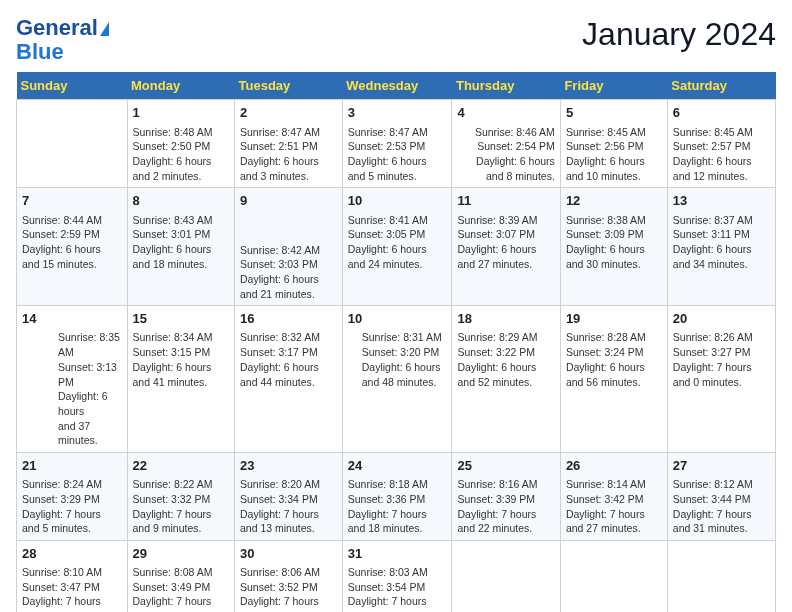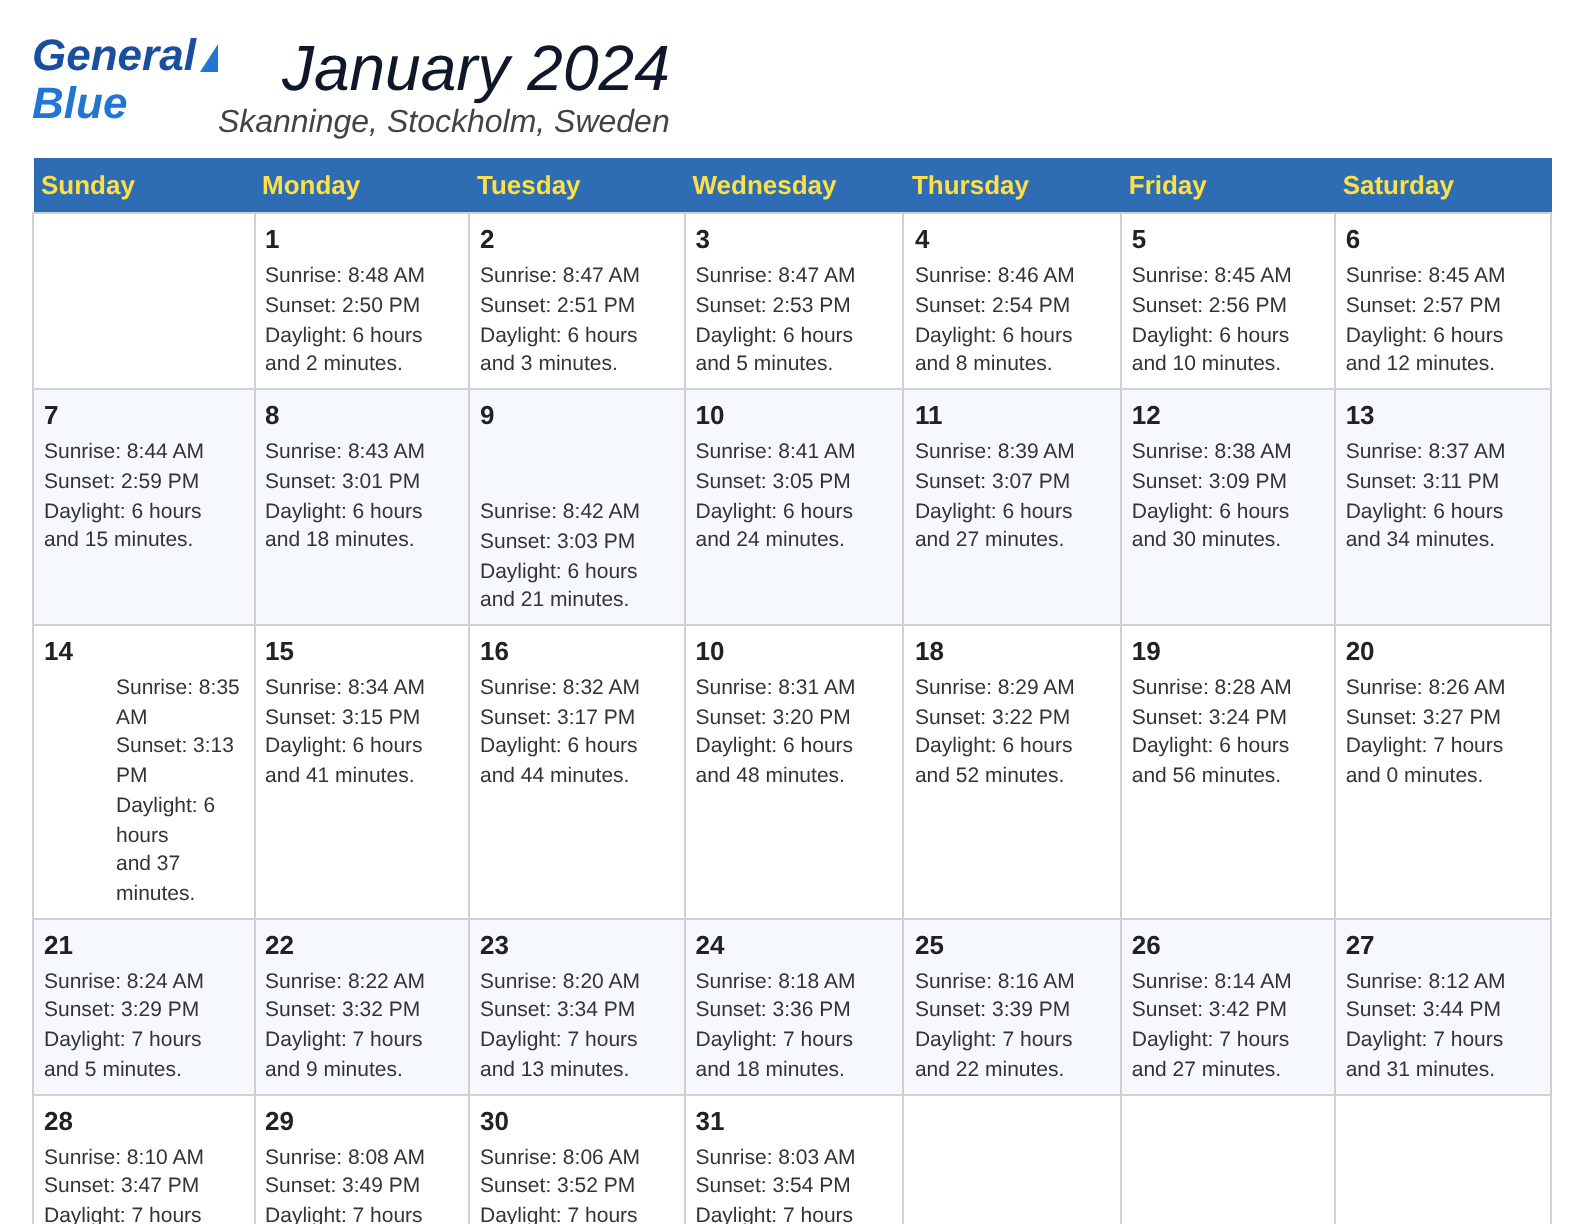--- a/index.html
+++ b/index.html
@@ -5,23 +5,23 @@
     * { box-sizing: border-box; margin: 0; padding: 0; }
     body {
       font-family: Arial, sans-serif;
       background: #fff;
       width: 792px;
       min-height: 612px;
       padding: 16px;
     }
     .header {
       display: flex;
+      justify-content: space-between;
       align-items: flex-start;
       margin-bottom: 8px;
-      font-style: italic;
     }
     .logo {
       display: flex;
       flex-direction: column;
       font-size: 22px;
       font-weight: bold;
       color: #1a4fa0;
       line-height: 1.1;
     }
     .logo-icon {
@@ -91,21 +91,20 @@
 
 <div class="header">
   <div class="logo">
     <span>
       <span>General</span><span class="logo-icon"></span>
     </span>
     <span style="color:#2176d2;font-size:22px;">Blue</span>
   </div>
   <div class="title-block">
     <h1>January 2024</h1>
-    <h2>Skanninge, Stockholm, Sweden</h2>
   </div>
 </div>
 
 <table>
   <thead>
     <tr>
     <th>Sunday</th>
         <th>Monday</th>
         <th>Tuesday</th>
         <th>Wednesday</th>
@@ -133,21 +132,21 @@
         </td>
         <td>
           <span class="day-num">3</span>
           <div class="cell-content" style="white-space: pre-line;">Sunrise: 8:47 AM
 Sunset: 2:53 PM
 Daylight: 6 hours
 and 5 minutes.</div>
         </td>
         <td>
           <span class="day-num">4</span>
-          <div class="cell-content" style="white-space: pre-line;">Sunrise: 8:46 AM
+          <div class="cell-content" style="white-space: pre-line; text-align: right;">Sunrise: 8:46 AM
 Sunset: 2:54 PM
 Daylight: 6 hours
 and 8 minutes.</div>
         </td>
         <td>
           <span class="day-num">5</span>
           <div class="cell-content" style="white-space: pre-line;">Sunrise: 8:45 AM
 Sunset: 2:56 PM
 Daylight: 6 hours
 and 10 minutes.</div>
@@ -228,21 +227,21 @@
         </td>
         <td>
           <span class="day-num">16</span>
           <div class="cell-content" style="white-space: pre-line;">Sunrise: 8:32 AM
 Sunset: 3:17 PM
 Daylight: 6 hours
 and 44 minutes.</div>
         </td>
         <td>
           <span class="day-num">10</span>
-          <div class="cell-content" style="white-space: pre-line;">Sunrise: 8:31 AM
+          <div class="cell-content" style="white-space: pre-line; margin-left: 14px;">Sunrise: 8:31 AM
 Sunset: 3:20 PM
 Daylight: 6 hours
 and 48 minutes.</div>
         </td>
         <td>
           <span class="day-num">18</span>
           <div class="cell-content" style="white-space: pre-line;">Sunrise: 8:29 AM
 Sunset: 3:22 PM
 Daylight: 6 hours
 and 52 minutes.</div>

